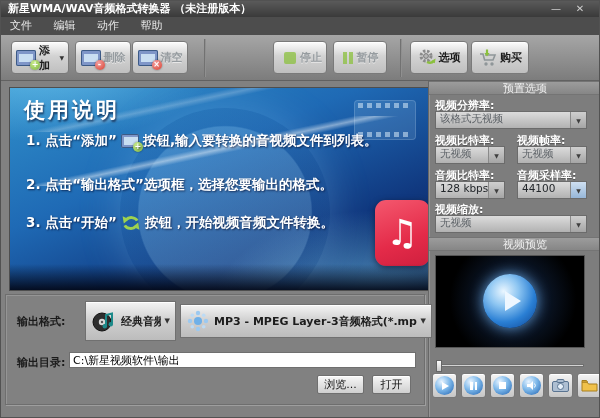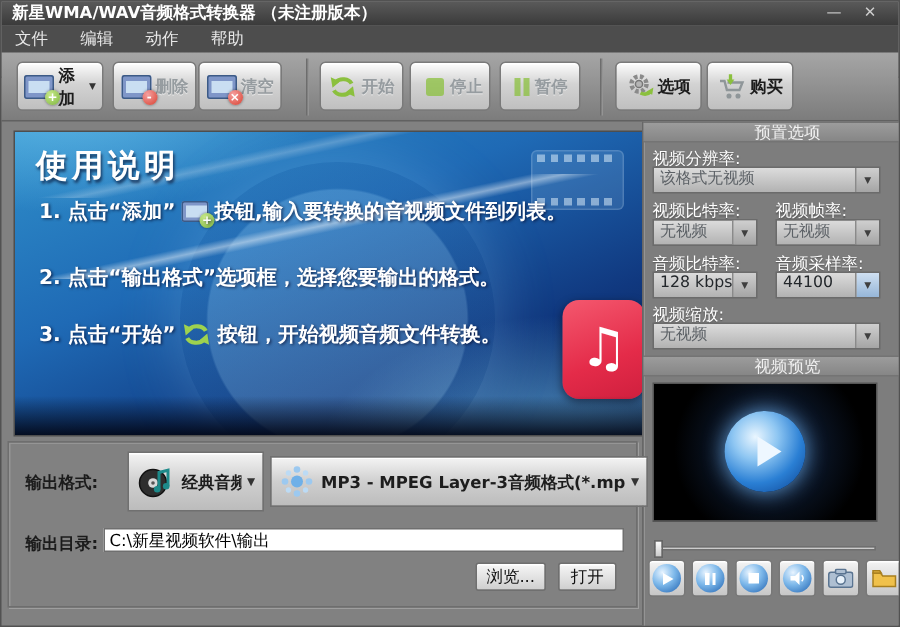--- a/index.html
+++ b/index.html
@@ -48,21 +48,21 @@
   .mini-film{position:relative;width:20px;height:16px;display:inline-block;}
   .mini-film .base{position:absolute;inset:0;border-radius:2px;background:#7f96c8;box-shadow:inset 0 0 0 1px #3c5a86;}
   .mini-film .cell{position:absolute;left:3px;top:4px;width:14px;height:8px;background:#c9def2;}
   .badge{position:absolute;right:-4px;bottom:-4px;width:10px;height:10px;border-radius:50%;color:#fff;font-size:8px;line-height:10px;text-align:center;font-weight:bold;box-shadow:0 0 2px rgba(0,0,0,.5);}
   .badge.add{background:radial-gradient(circle at 35% 30%,#c8e98a,#7db53e);}
   .badge.del{background:radial-gradient(circle at 35% 30%,#f5a0a0,#d8402f);}
 
   
   .rightpanel{position:absolute;left:427px;top:80px;width:172px;height:338px;background:#7d7d7d;border-left:1px solid #676767;box-shadow:inset 1px 0 0 #949494;}
   .band{position:absolute;left:0;width:192px;height:14px;background:linear-gradient(#9c9c9c,#868686);border-top:1px solid #747474;border-bottom:1px solid #747474;color:#f0f0f0;font-size:11px;line-height:13px;text-align:center;}
-  .plabel{position:absolute;color:#fff;font-size:11px;font-weight:normal;text-shadow:0 1px 1px rgba(0,0,0,.35);white-space:nowrap;}
+  .plabel{position:absolute;color:#fff;font-size:11px;font-weight:bold;text-shadow:0 1px 1px rgba(0,0,0,.35);white-space:nowrap;}
   .combo{position:absolute;height:18px;border:1px solid #6b6b6b;background:linear-gradient(#dcdcdc,#b2b2b2);display:flex;align-items:flex-start;cursor:pointer;}
   .combo .ctext{flex:1;font-size:10.5px;color:#5c6166;padding:0 4px;white-space:nowrap;overflow:hidden;}
   .combo.active .ctext{color:#23272b;}
   .combo .carrow{width:16px;height:100%;border-left:1px solid #8a8a8a;background:linear-gradient(#cfcfcf,#a5a5a5);color:#3f3f3f;font-size:6px;display:flex;align-items:center;justify-content:center;}
   .combo .carrow.blue{background:linear-gradient(#cfe0f2,#96b6d8);}
   .previewbox{position:absolute;left:6px;top:174px;width:150px;height:93px;background:radial-gradient(circle at 52% 48%,#10203a 0 18%,#000 70%);border:1px solid #555;}
   .playorb{position:absolute;left:47px;top:18px;width:54px;height:54px;border-radius:50%;
     background:radial-gradient(circle at 38% 32%,#eaf6ff,#8ec6f2 30%,#2a7fd4 62%,#0b3e8c 100%);
     box-shadow:0 0 14px rgba(120,190,255,.8);display:flex;align-items:center;justify-content:center;cursor:pointer;}
   .playorb b{width:0;height:0;border-left:16px solid #eef7ff;border-top:10px solid transparent;border-bottom:10px solid transparent;margin-left:5px;}
@@ -131,31 +131,20 @@
             <span class="base"></span>
             <span class="cell"></span>
           </span>
         <span class="badge del">×</span>
       </span>
       <span class="lbl">清空</span>
     </div>
 
     <div class="tbsep" style="left:203px;"></div>
 
-    <div class="tb disabled" style="left:212px;width:56px;">
-      <span class="icw">
-        <svg width="19" height="16" viewBox="0 0 20 16">
-          <path d="M16.2 5.6 A6.4 4.9 0 0 0 5 4.6" fill="none" stroke="#8bc03e" stroke-width="2.8"></path>
-          <polygon points="1.6,1.2 8,4.2 2.8,8.6" fill="#8bc03e"></polygon>
-          <path d="M3.8 10.4 A6.4 4.9 0 0 0 15 11.4" fill="none" stroke="#8bc03e" stroke-width="2.8"></path>
-          <polygon points="18.4,14.8 12,11.8 17.2,7.4" fill="#8bc03e"></polygon>
-        </svg>
-      </span>
-      <span class="lbl">开始</span>
-    </div>
     <div class="tb disabled" style="left:272px;width:54px;justify-content:flex-end;">
       <span class="icw">
         <svg width="14" height="14" viewBox="0 0 14 14">
             <rect x="1" y="1" width="12" height="12" rx="2" fill="#8bc03e" opacity="0.75"></rect>
           </svg>
       </span>
       <span class="lbl">停止</span>
     </div>
     <div class="tb disabled" style="left:332px;width:54px;">
       <span class="icw">

